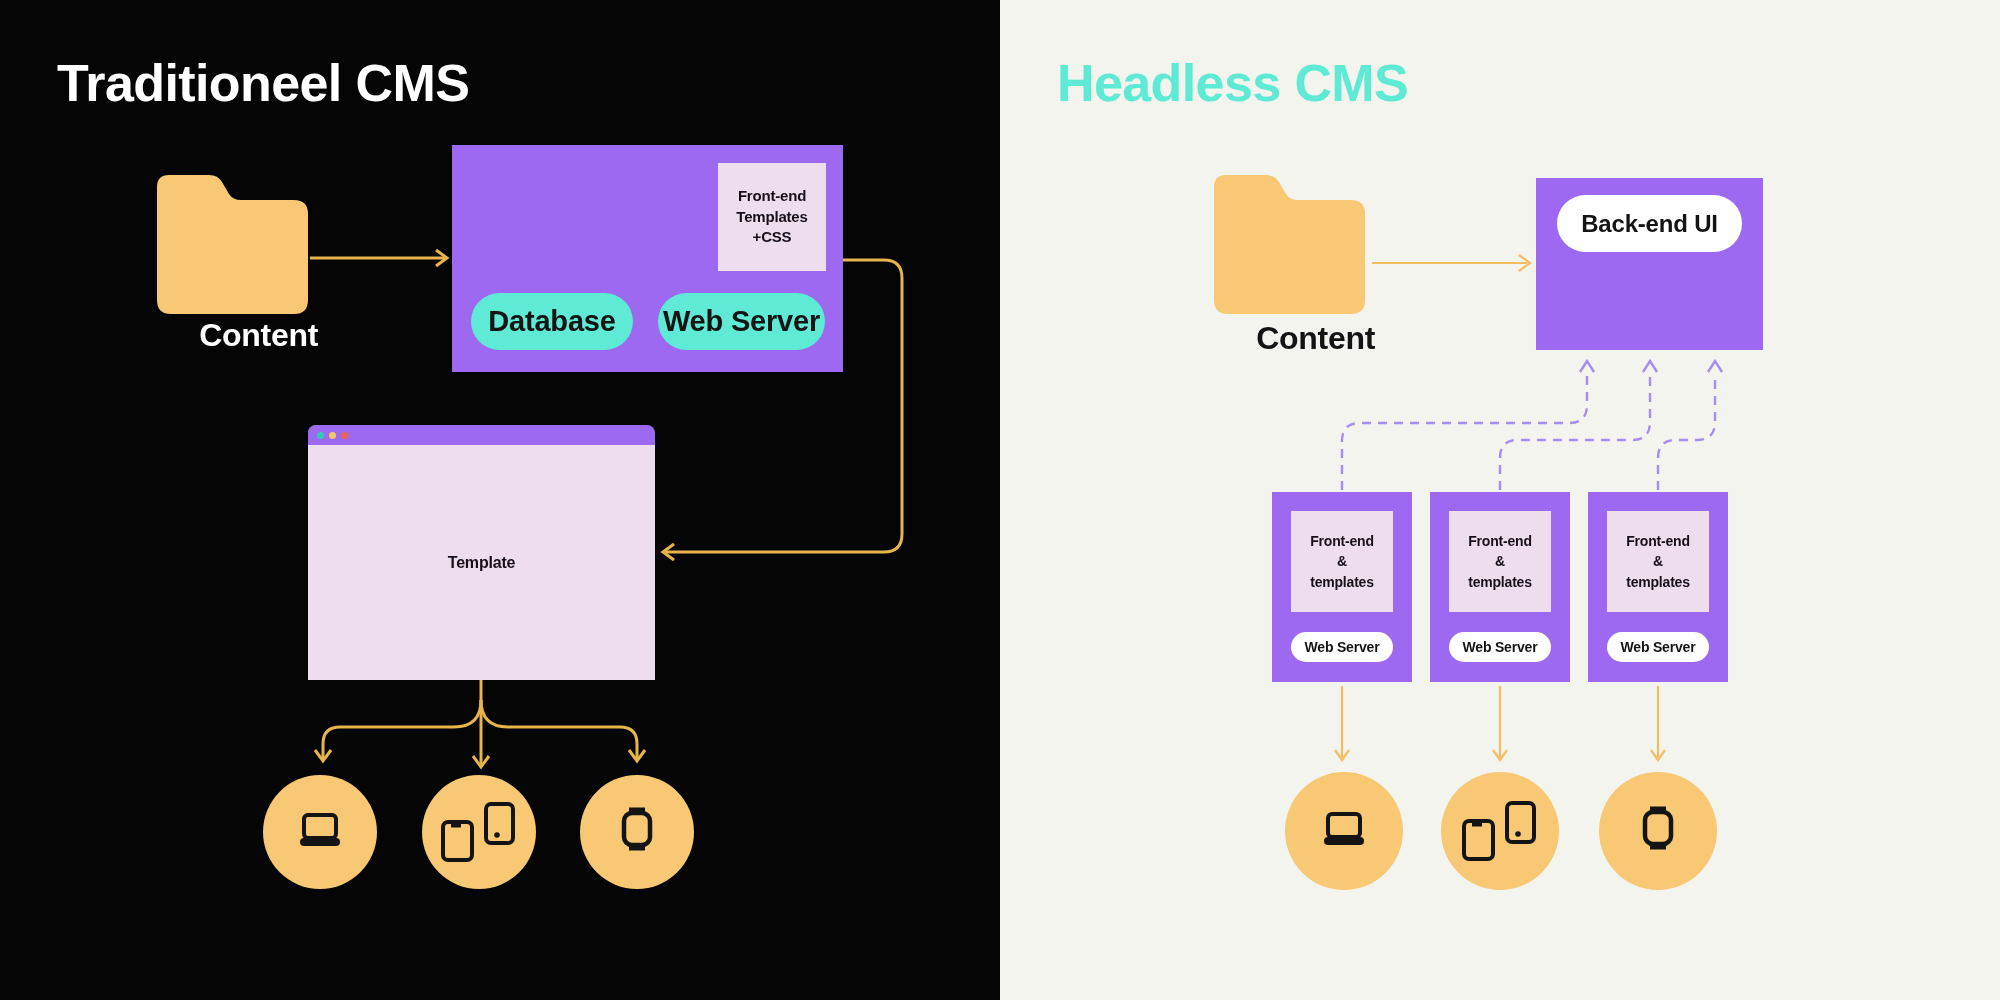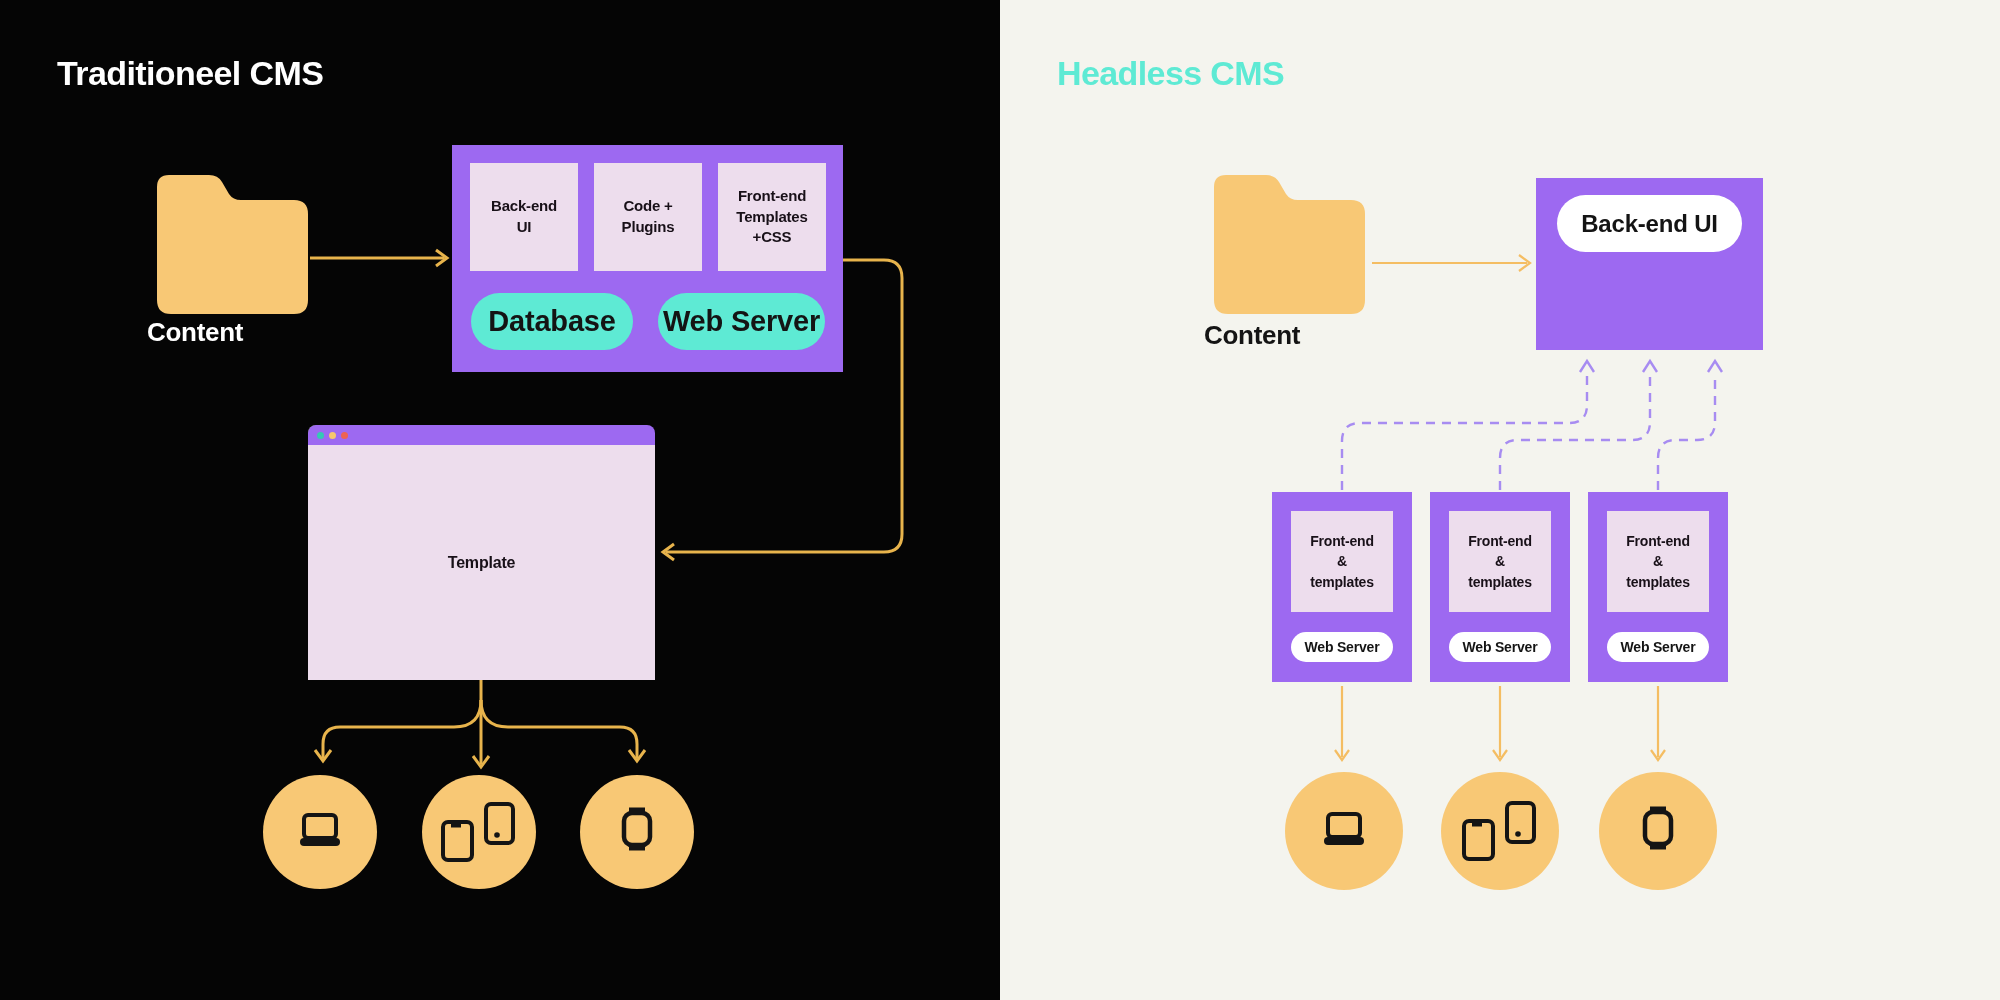--- a/index.html
+++ b/index.html
@@ -7,25 +7,25 @@
     position:relative;width:2000px;height:1000px;overflow:hidden;
     font-family:"Liberation Sans",sans-serif;font-weight:bold;
   }
   .half{position:absolute;top:0;height:1000px;width:1000px;}
   #left-panel{left:0;background:#050505;}
   #right-panel{left:1000px;background:#F4F4EE;}
   #arrow-layer{position:absolute;left:0;top:0;z-index:1;}
   .abs{position:absolute;box-sizing:border-box;}
   .layer{position:absolute;left:0;top:0;width:100%;height:100%;z-index:2;}
 
-  .panel-title{font-size:34px;letter-spacing:-0.6px;line-height:1.1;white-space:nowrap;}
+  .panel-title{font-size:52px;letter-spacing:-0.6px;line-height:1.1;white-space:nowrap;}
   #left-title{left:57px;top:55px;color:#FFFFFF;}
   #right-title{left:1057px;top:55px;color:#5eead4;}
 
-  .folder-label{font-size:26px;text-align:left;letter-spacing:-0.3px;}
+  .folder-label{font-size:32px;text-align:right;letter-spacing:-0.3px;}
   #left-folder-label{left:147px;top:317px;width:171px;color:#FFFFFF;}
   #right-folder-label{left:1204px;top:320px;width:171px;color:#141414;}
 
   .purple-box{background:#9D69F1;}
   #cms-box{left:452px;top:145px;width:391px;height:227px;}
   .module{
     background:#EDDDED;color:#181018;width:108px;height:108px;top:18px;
     display:flex;align-items:center;justify-content:center;text-align:center;
     font-size:15px;line-height:1.38;white-space:pre-line;letter-spacing:-0.2px;
   }
@@ -150,24 +150,20 @@
       <use href="#icon-watch" transform="translate(1658,831)"></use>
     </g>
   </svg>
 
   <div class="layer">
 
     <div class="abs panel-title" id="left-title">Traditioneel CMS</div>
     <div class="abs folder-label" id="left-folder-label">Content</div>
 
     <div class="abs purple-box" id="cms-box">
-      <div class="abs module" id="module-0">Back-end
-UI</div>
-      <div class="abs module" id="module-1">Code +
-Plugins</div>
       <div class="abs module" id="module-2">Front-end
 Templates
 +CSS</div>
       <div class="abs big-pill" id="pill-database">Database</div>
       <div class="abs big-pill" id="pill-webserver">Web Server</div>
     </div>
 
     <div class="abs" id="browser-window">
       <div class="abs" id="browser-bar">
         <div class="dot" id="dot-green"></div>

